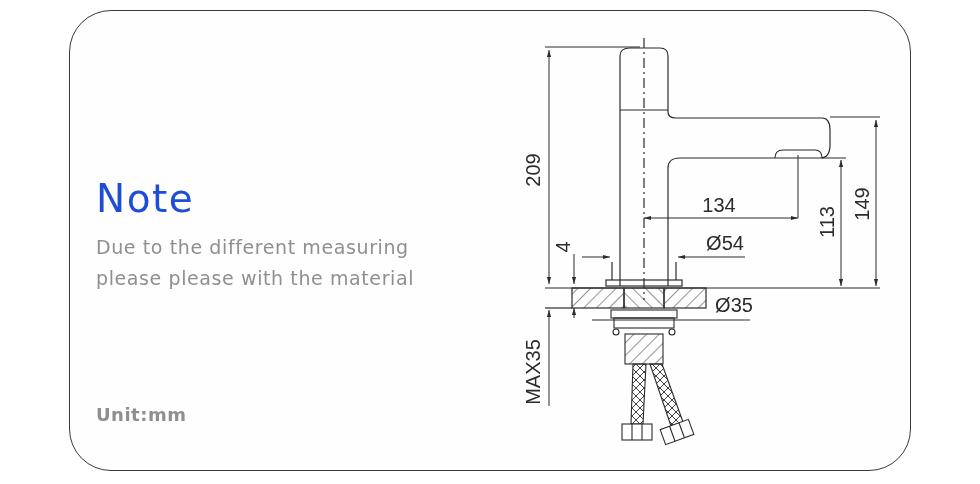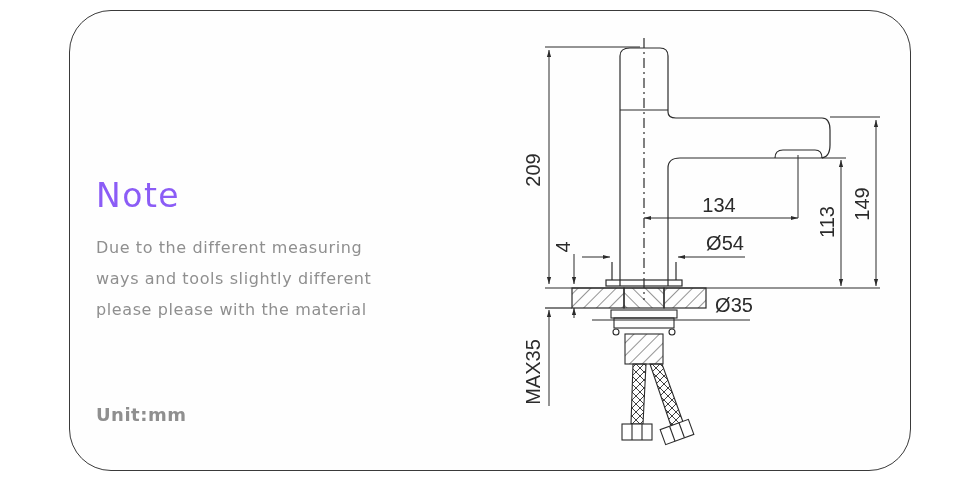--- a/index.html
+++ b/index.html
@@ -1,33 +1,32 @@
 <!DOCTYPE html>
 <html><head>
 <meta charset="utf-8">
 <style>
   html, body { margin:0; padding:0; background:#ffffff; }
   body { width:980px; height:484px; position:relative; overflow:hidden; font-family:"DejaVu Sans", sans-serif; }
   .frame { position:absolute; left:69px; top:10px; width:842px; height:461px; border:1.5px solid #3a3a3a; border-radius:42px; box-sizing:border-box; background:#fefefe; }
-  .note-title { position:absolute; left:96px; top:176px; font-size:33px; color:#8b5cf6; letter-spacing:1.5px; font-family:"DejaVu Sans", sans-serif; }
-  .note-body { position:absolute; left:96px; top:232px; width:390px; font-size:16px; line-height:31px; color:#8f8f8f; letter-spacing:0.6px; }
+  .note-title { position:absolute; left:96px; top:176px; font-size:39px; color:#1d4ed8; letter-spacing:1.5px; font-family:"DejaVu Sans", sans-serif; }
+  .note-body { position:absolute; left:96px; top:232px; width:390px; font-size:19px; line-height:31px; color:#8f8f8f; letter-spacing:0.6px; }
   .note-body div { white-space:nowrap; }
   .unit { position:absolute; left:96px; top:404px; font-size:18px; color:#8f8f8f; letter-spacing:0.5px;font-weight:bold; }
   svg.drawing { position:absolute; left:0; top:0; }
   .dim-text { font-family:"Liberation Sans", sans-serif; font-size:20px; fill:#2b2b2b; }
 </style>
 </head>
 <body>
 
 <div class="frame"></div>
 
 <div class="note-title">Note</div>
 <div class="note-body">
   <div>Due to the  different  measuring</div>
-  <div>ways and tools slightly different</div>
   <div>please please with the material</div>
 </div>
 <div class="unit">Unit:mm</div>
 
 <svg class="drawing" width="980" height="484" viewBox="0 0 980 484" xmlns="http://www.w3.org/2000/svg">
   <defs>
     <pattern id="hatch" patternUnits="userSpaceOnUse" width="9" height="9" patternTransform="rotate(45)">
       <line x1="0" y1="0" x2="0" y2="9" stroke="#2b2b2b" stroke-width="1"></line>
     </pattern>
     <pattern id="hatch2" patternUnits="userSpaceOnUse" width="9" height="9" patternTransform="rotate(-45)">

